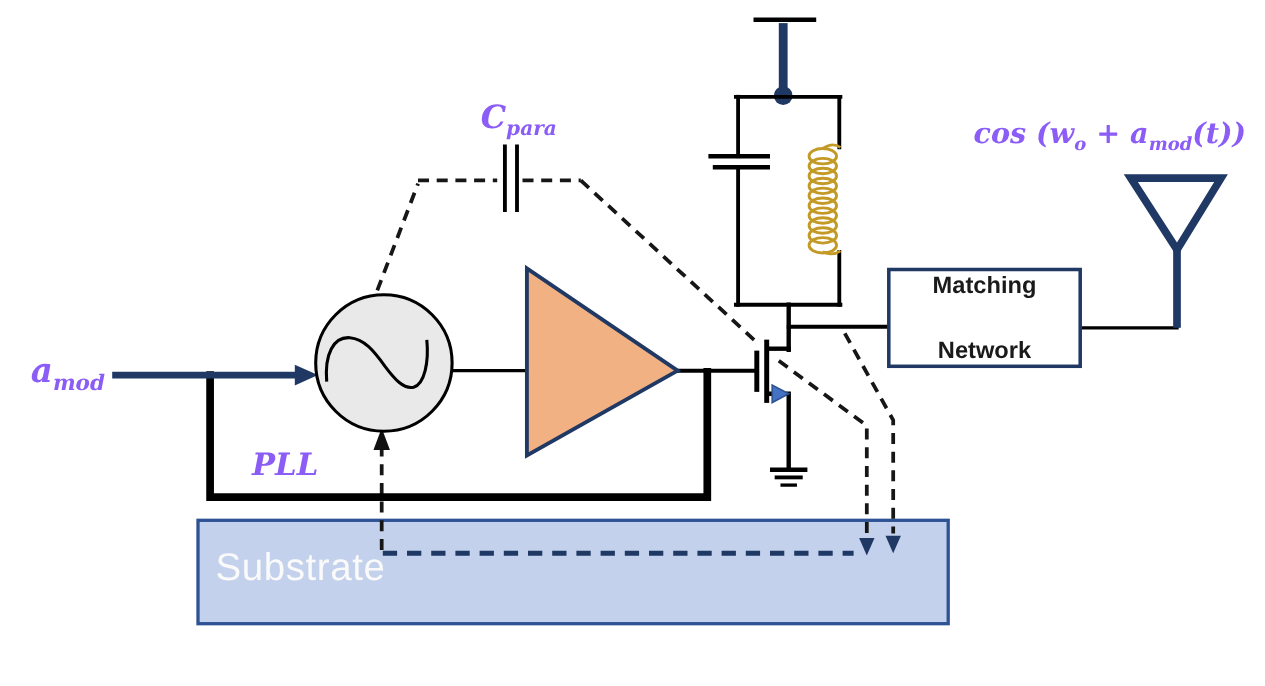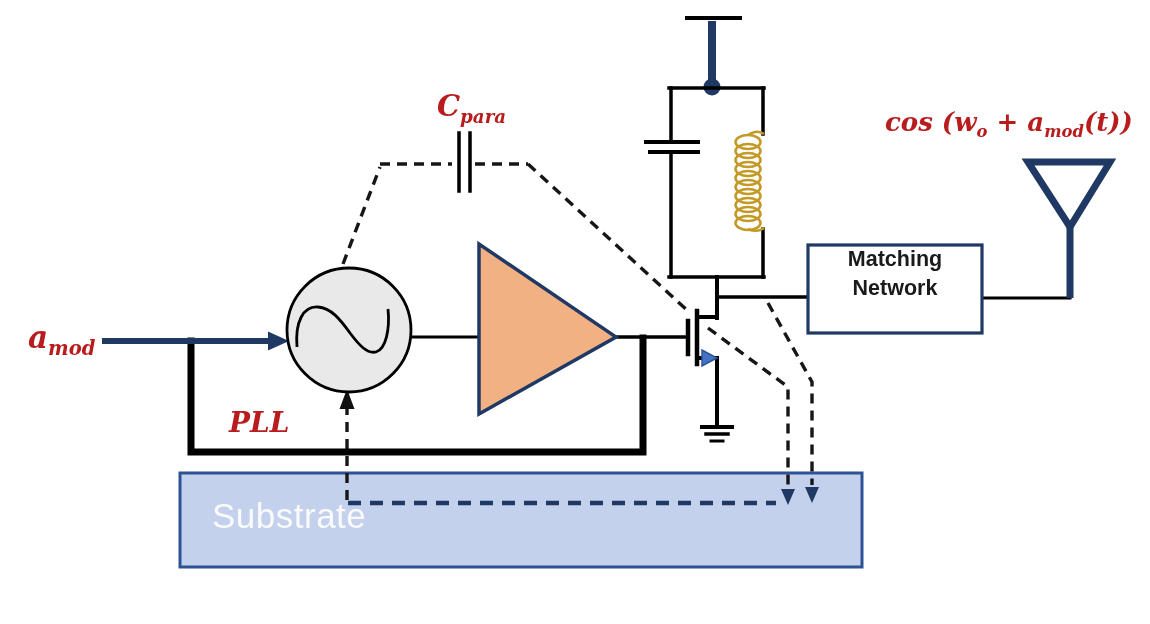--- a/index.html
+++ b/index.html
@@ -11,29 +11,29 @@
   .w3   {stroke:#000;stroke-width:3;fill:none;stroke-linecap:square;}
   .w35  {stroke:#000;stroke-width:3.5;fill:none;stroke-linecap:square;}
   .w4   {stroke:#000;stroke-width:4;fill:none;stroke-linecap:square;}
   .w45  {stroke:#000;stroke-width:4.5;fill:none;stroke-linecap:square;}
   .thick{stroke:#000;stroke-width:7;fill:none;stroke-linecap:square;stroke-linejoin:miter;}
   .dash {stroke:#161616;stroke-width:3.4;fill:none;stroke-dasharray:10 7;stroke-linecap:butt;}
   .dashnavy{stroke:#1F3864;stroke-width:4.6;fill:none;stroke-dasharray:13 9;}
   .coil {stroke:#C49A26;stroke-width:2.6;fill:none;}
 
   
-  .mlabel{position:absolute;color:#b91c1c;font-family:"DejaVu Serif",serif;
+  .mlabel{position:absolute;color:#8b5cf6;font-family:"DejaVu Serif",serif;
           font-style:italic;font-weight:bold;white-space:nowrap;line-height:1;}
   .mlabel sub{font-size:0.63em;}
 
   .box-label{position:absolute;display:flex;flex-direction:column;align-items:center;
-             justify-content:flex-start;color:#1a1a1a;font-weight:bold;font-size:21.5px;
+             justify-content:space-between;color:#1a1a1a;font-weight:bold;font-size:21.5px;
              line-height:29px;font-family:"Liberation Sans",sans-serif;}
   .substrate-label{position:absolute;color:#FAFAFA;font-size:35px;font-weight:400;
-             font-family:"Liberation Sans",sans-serif;letter-spacing:0.5px;margin-left:16px;}
+             font-family:"Liberation Sans",sans-serif;letter-spacing:0.5px;}
 </style>
 </head>
 <body>
 
 <div class="stage">
 
   <svg width="1150" height="624" viewBox="0 0 1150 624">
 
     <g>
       <rect x="180" y="473" width="682" height="94" stroke="#2E5395" stroke-width="3" fill="#C3D1EC"></rect>

